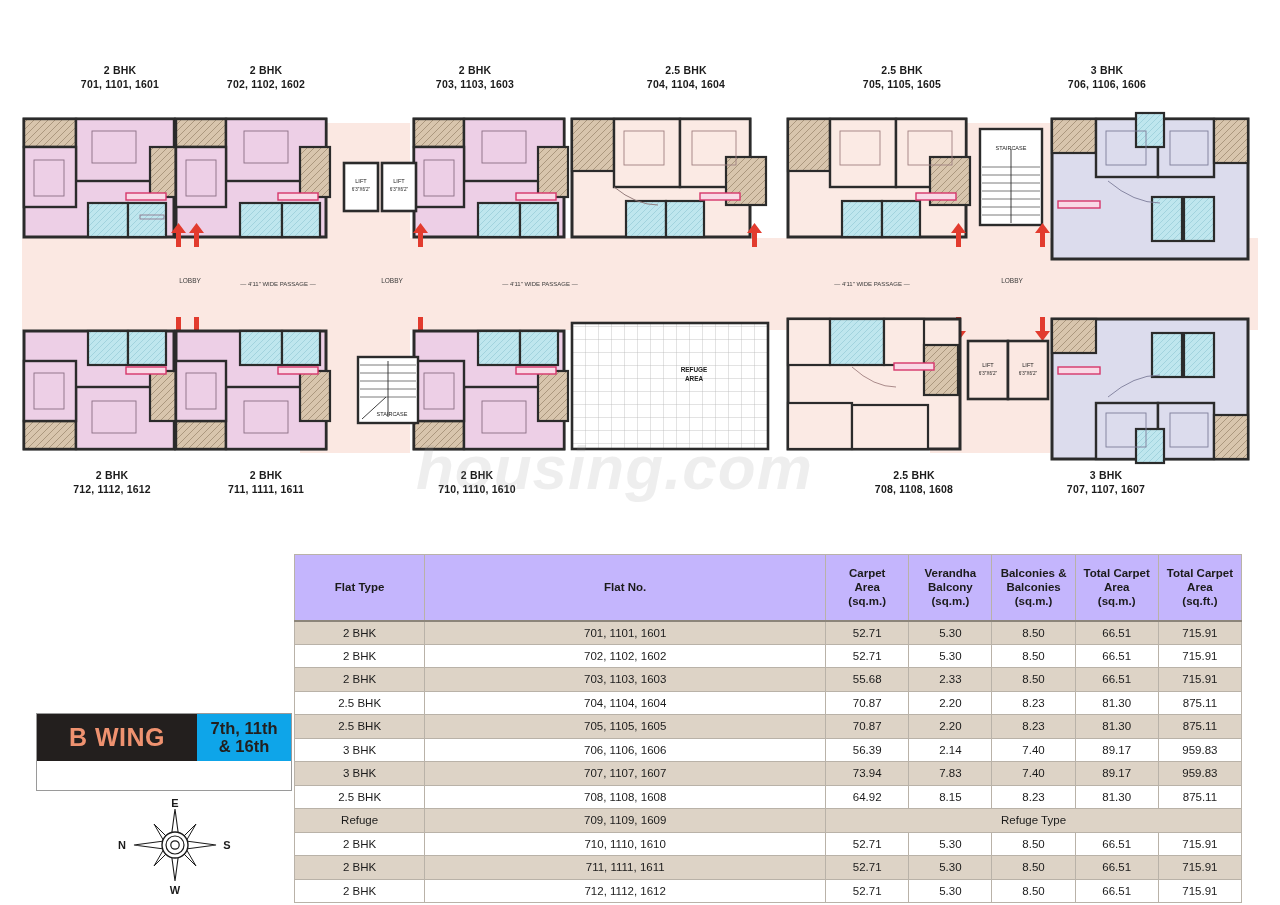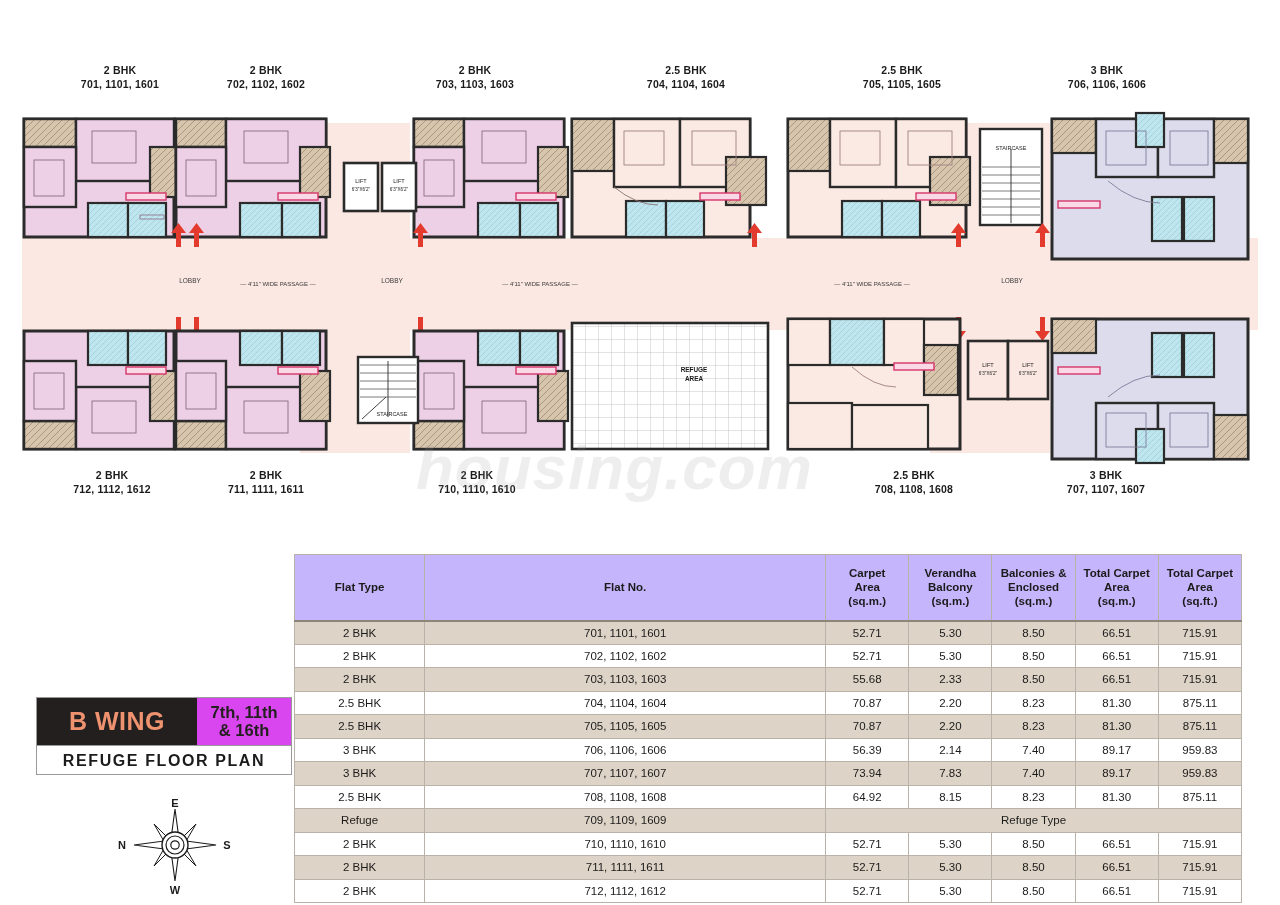--- a/index.html
+++ b/index.html
@@ -40,40 +40,40 @@
     font-style: italic;
     color: rgba(150,150,150,0.16);
     letter-spacing: 1px;
     user-select: none;
     pointer-events: none;
     white-space: nowrap;
   }
 
   
   #titleblock {
-    position: absolute; left: 36px; top: 697px;
+    position: absolute; left: 36px; top: 713px;
     width: 256px; height: 78px;
     border: 1px solid #9a9a9a;
     background: #fff;
   }
   #tb-top { display: flex; height: 47px; }
   #tb-wing {
     flex: 0 0 160px;
     background: #231f1e;
     display: flex; align-items: center; justify-content: center;
   }
   #tb-wing span {
     color: #ef9270;
     font-size: 25px;
     font-weight: bold;
     letter-spacing: .5px;
   }
   #tb-floors {
     flex: 1;
-    background: #d946ef;
+    background: #0ea5e9;
     display: flex; align-items: center; justify-content: center;
     text-align: center;
     color: #231f1e;
     font-size: 16.5px;
     font-weight: bold;
     line-height: 1.08;
     padding: 8px 4px;
   }
   #tb-bottom {
     height: 30px;
@@ -432,21 +432,20 @@
       <div id="tb-wing">
         <span>B WING</span>
       </div>
       <div id="tb-floors">
         <div>
           <div>7th, 11th</div>
           <div>&amp; 16th</div>
         </div>
       </div>
     </div>
-    <div id="tb-bottom">REFUGE FLOOR PLAN</div>
   </div>
 
   <div id="compass">
     <svg width="126" height="100" viewBox="0 0 126 100" xmlns="http://www.w3.org/2000/svg">
       <g stroke="#1b1b1b" fill="#1b1b1b">
 
         <polygon points="63,14 67,44 63,50 59,44" fill="#fff" stroke-width="1.1"></polygon>
         <polygon points="63,86 67,56 63,50 59,56" fill="#fff" stroke-width="1.1"></polygon>
         <polygon points="22,50 52,46 58,50 52,54" fill="#fff" stroke-width="1.1"></polygon>
         <polygon points="104,50 74,46 68,50 74,54" fill="#fff" stroke-width="1.1"></polygon>
@@ -481,21 +480,21 @@
             <div>Area</div>
             <div>(sq.m.)</div>
           </th>
         <th class="c-num">
             <div>Verandha</div>
             <div>Balcony</div>
             <div>(sq.m.)</div>
           </th>
         <th class="c-num">
             <div>Balconies &amp;</div>
-            <div>Enclosed</div>
+            <div>Balconies</div>
             <div>(sq.m.)</div>
           </th>
         <th class="c-num">
             <div>Total Carpet</div>
             <div>Area</div>
             <div>(sq.m.)</div>
           </th>
         <th class="c-num">
             <div>Total Carpet</div>
             <div>Area</div>

